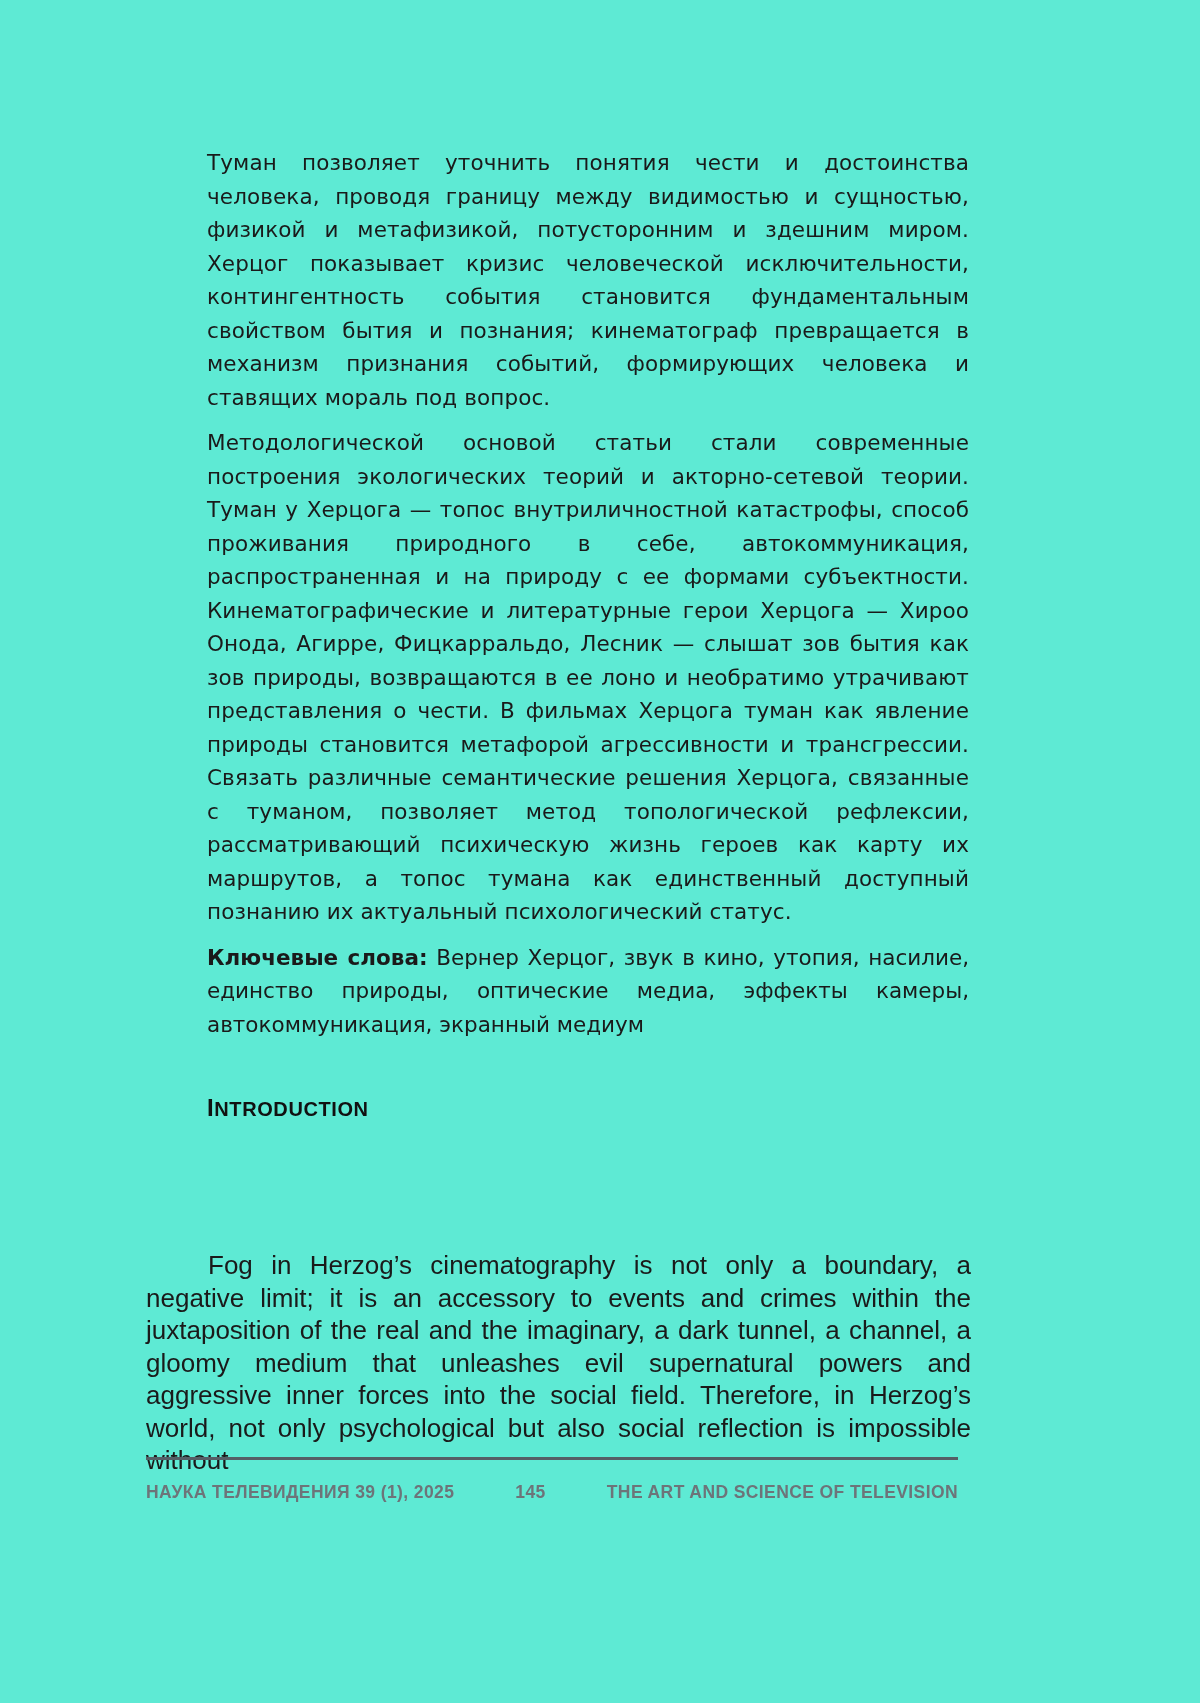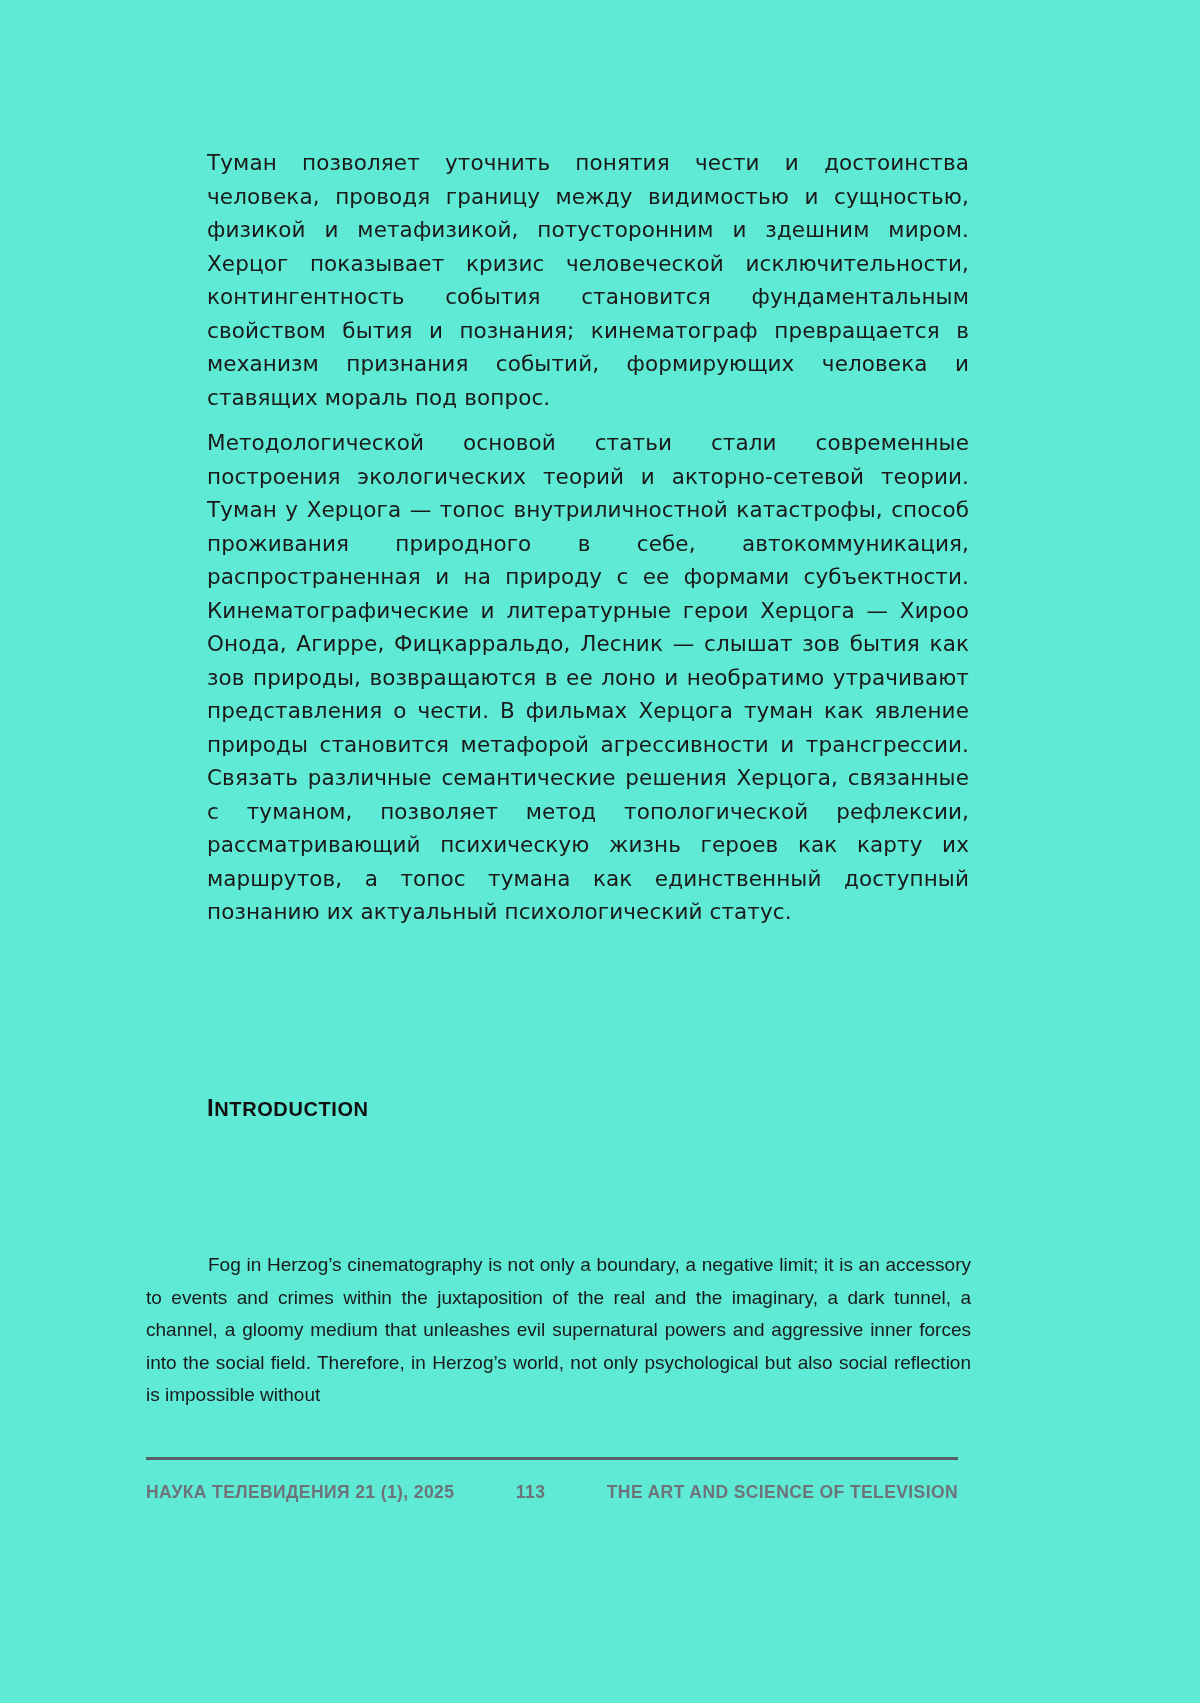--- a/index.html
+++ b/index.html
@@ -82,21 +82,21 @@
 
   
   .en-body {
     position: absolute;
     left: 146px;
     top: 1249px;
     width: 825px;
   }
   .en-par {
     font-family: "Liberation Sans", sans-serif;
-    font-size: 19px;
+    font-size: 26px;
     line-height: 32.5px;
     color: #1a1a1a;
     text-align: justify;
     text-justify: inter-word;
     margin: 0;
     text-indent: 62px;
   }
 
   
   .footer-rule {
@@ -126,32 +126,33 @@
   .footer .right { white-space: nowrap; }
 </style>
 </head>
 <body>
 
 <div class="page">
 
   <div class="content">
     <p class="ru-par">Туман позволяет уточнить понятия чести и достоинства человека, проводя границу между видимостью и сущностью, физикой и метафизикой, потусторонним и здешним миром. Херцог показывает кризис человеческой исключительности, контингентность события становится фундаментальным свойством бытия и познания; кинематограф превращается в механизм признания событий, формирующих человека и ставящих мораль под вопрос.</p>
     <p class="ru-par">Методологической основой статьи стали современные построения экологических теорий и акторно-сетевой теории. Туман у Херцога — топос внутриличностной катастрофы, способ проживания природного в себе, автокоммуникация, распространенная и на природу с ее формами субъектности. Кинематографические и литературные герои Херцога — Хироо Онода, Агирре, Фицкарральдо, Лесник — слышат зов бытия как зов природы, возвращаются в ее лоно и необратимо утрачивают представления о чести. В фильмах Херцога туман как явление природы становится метафорой агрессивности и трансгрессии. Связать различные семантические решения Херцога, связанные с туманом, позволяет метод топологической рефлексии, рассматривающий психическую жизнь героев как карту их маршрутов, а топос тумана как единственный доступный познанию их актуальный психологический статус.</p>
+    <p class="keywords"><b>Ключевые слова:</b><span> Вернер Херцог, звук в кино, утопия, насилие, единство природы, оптические медиа, эффекты камеры, автокоммуникация, экранный медиум</span></p>
   </div>
 
   <div class="section-heading">
     <span class="cap">I</span><span>NTRODUCTION</span>
   </div>
 
 
   <div class="en-body">
     <p class="en-par">Fog in Herzog’s cinematography is not only a boundary, a negative limit; it is an accessory to events and crimes within the juxtaposition of the real and the imaginary, a dark tunnel, a channel, a gloomy medium that unleashes evil supernatural powers and aggressive inner forces into the social field. Therefore, in Herzog’s world, not only psychological but also social reflection is impossible without</p>
   </div>
 
   <div class="footer-rule"></div>
 
   <div class="footer">
-    <div class="left">НАУКА ТЕЛЕВИДЕНИЯ 21 (1), 2025</div>
-    <div class="center">113</div>
+    <div class="left">НАУКА ТЕЛЕВИДЕНИЯ 39 (1), 2025</div>
+    <div class="center">145</div>
     <div class="right">THE ART AND SCIENCE OF TELEVISION</div>
   </div>
 
 </div>
 
 </body></html>

